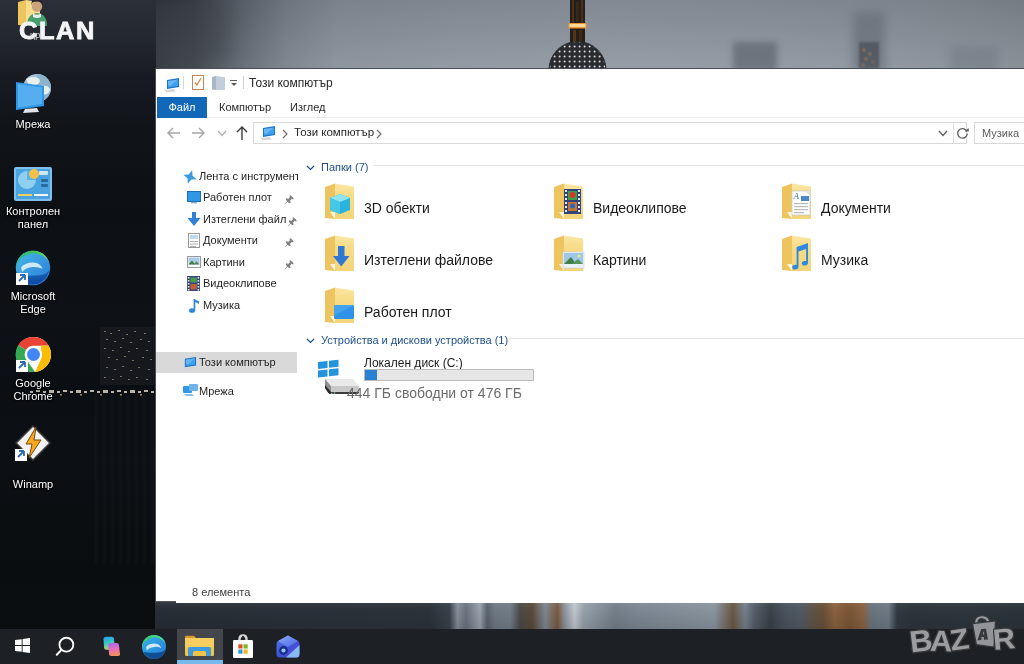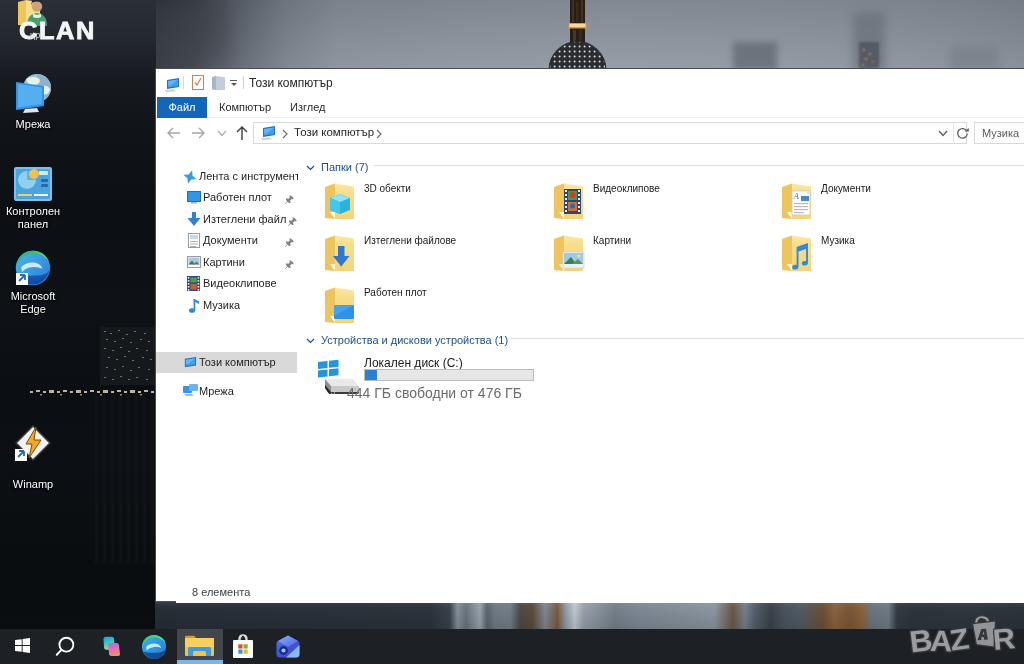--- a/index.html
+++ b/index.html
@@ -44,21 +44,21 @@
 #statusbar { position:absolute; left:0; top:512px; width:100%; height:22px; background:#fff; color:#3f3f3f; font-size:11px;margin-left:20px; }
 
 .nitem { position:absolute; left:0; width:142px; height:21px; overflow:hidden; }
 .nitem .txt { position:absolute; left:45px; top:4px; white-space:nowrap; font-size:11px; }
 .nitem svg { position:absolute; }
 .pin { position:absolute; color:#828282; font-size:11px; }
 
 .ghdr { position:absolute; color:#1d4e89; font-size:11px; white-space:nowrap; }
 .gline { position:absolute; height:1px; background:#e2e2e2; }
 .tile { position:absolute; }
-.tlabel { position:absolute; left:41px; top:0; font-size:10px; color:#1a1a1a; white-space:nowrap; }
+.tlabel { position:absolute; left:41px; top:17px; font-size:14px; color:#1a1a1a; white-space:nowrap; }
 
 #taskbar { position:absolute; left:0; top:629px; width:1024px; height:35px; background:#1d2125; }
 #explcell { position:absolute; left:177px; top:0; width:46px; height:35px; background:#43464b; }
 #explunder { position:absolute; left:177px; top:31px; width:46px; height:4px; background:#76b8ea; }
 #bazar { position:absolute; left:908px; top:618px; z-index:40; }
 </style></head>
 <body>
 <div id="stage">
   <div id="sky"></div>
   <div id="skyshade"></div>
@@ -496,20 +496,34 @@
       </defs>
       <circle cx="18" cy="18" r="17.2" fill="url(#deg3)"></circle>
       <path d="M0.8 18 A17.2 17.2 0 0 1 35.2 18 Q35.2 12 31 8.2 Q22 0.8 12.8 4.4 Q3.5 8.2 0.8 18 Z" fill="url(#deg1)"></path>
       <path d="M2.5 24.8 A17.2 17.2 0 0 0 23.6 33.6 Q32.7 29.5 34.6 19.5 Q32 24.5 24.8 25.2 Q14.7 26 8.3 25.4 Q4.3 25 2.5 24.8 Z" fill="url(#deg2)"></path>
       <path d="M6.2 17 Q10.9 12.2 18 12.4 Q25.6 12.8 27.6 18.7 Q23 16.7 17.6 17.1 Q10.9 17.7 7 21.9 Q6.2 19.4 6.2 17 Z" fill="#e8f6fc" opacity="0.85"></path>
       <rect x="1" y="23" width="12" height="12" fill="#fff"></rect>
       <path d="M4 31 L10 25 M10 25 L10 30 M10 25 L5 25" stroke="#2a6ab8" stroke-width="1.8" fill="none"></path>
     </svg>
     <div style="margin-top:3px;">Microsoft<br>Edge</div>
   </div>
+  <div class="dicon" style="left:0px;top:336px;">
+    <svg width="37" height="37" viewBox="0 0 37 37">
+      <circle cx="18.5" cy="18.5" r="17.5" fill="#fff"></circle>
+      <path d="M18.5 1 A17.5 17.5 0 0 1 33.7 9.75 L18.5 9.75 A8.75 8.75 0 0 0 10.9 14.1 L3.3 9 A17.5 17.5 0 0 1 18.5 1 Z" fill="#ea4335"></path>
+      <path d="M33.7 9.75 A17.5 17.5 0 0 1 20 35.9 L26.1 23 A8.75 8.75 0 0 0 26.1 14.1 L26.1 9.75 Z" fill="#fbbc05"></path>
+      <path d="M3.3 9 L10.9 14.1 A8.75 8.75 0 0 0 11 23 L20 35.9 A17.5 17.5 0 0 1 3.3 9 Z" fill="#34a853"></path>
+      <path d="M33.7 9.75 L26.1 9.75 A8.75 8.75 0 0 1 26.1 23 L20 35.9 L26.1 23 A8.75 8.75 0 0 0 27.25 18.5 A8.75 8.75 0 0 0 26.1 14.1 Z" fill="#fbbc05"></path>
+      <circle cx="18.5" cy="18.5" r="8" fill="#fff"></circle>
+      <circle cx="18.5" cy="18.5" r="6.5" fill="#4285f4"></circle>
+      <rect x="1" y="24" width="12" height="12" fill="#fff"></rect>
+      <path d="M4 32 L10 26 M10 26 L10 31 M10 26 L5 26" stroke="#2a6ab8" stroke-width="1.8" fill="none"></path>
+    </svg>
+    <div style="margin-top:3px;">Google<br>Chrome</div>
+  </div>
   <div class="dicon" style="left:0px;top:424px;">
     <svg width="38" height="38" viewBox="0 0 38 38">
       <rect x="7" y="7" width="24" height="24" fill="#f2f2f2" stroke="#3a3a3a" stroke-width="1.5" transform="rotate(45 19 19)"></rect>
       <path d="M22 3 L12 20 L18 20 L15 34 L27 16 L20 16 Z" fill="#f8a81e" stroke="#7a4a08" stroke-width="1"></path>
       <rect x="1" y="25" width="12" height="12" fill="#fff"></rect>
       <path d="M4 33 L10 27 M10 27 L10 32 M10 27 L5 27" stroke="#2a6ab8" stroke-width="1.8" fill="none"></path>
     </svg>
     <div style="margin-top:16px;">Winamp</div>
   </div>
   <div id="taskbar">

